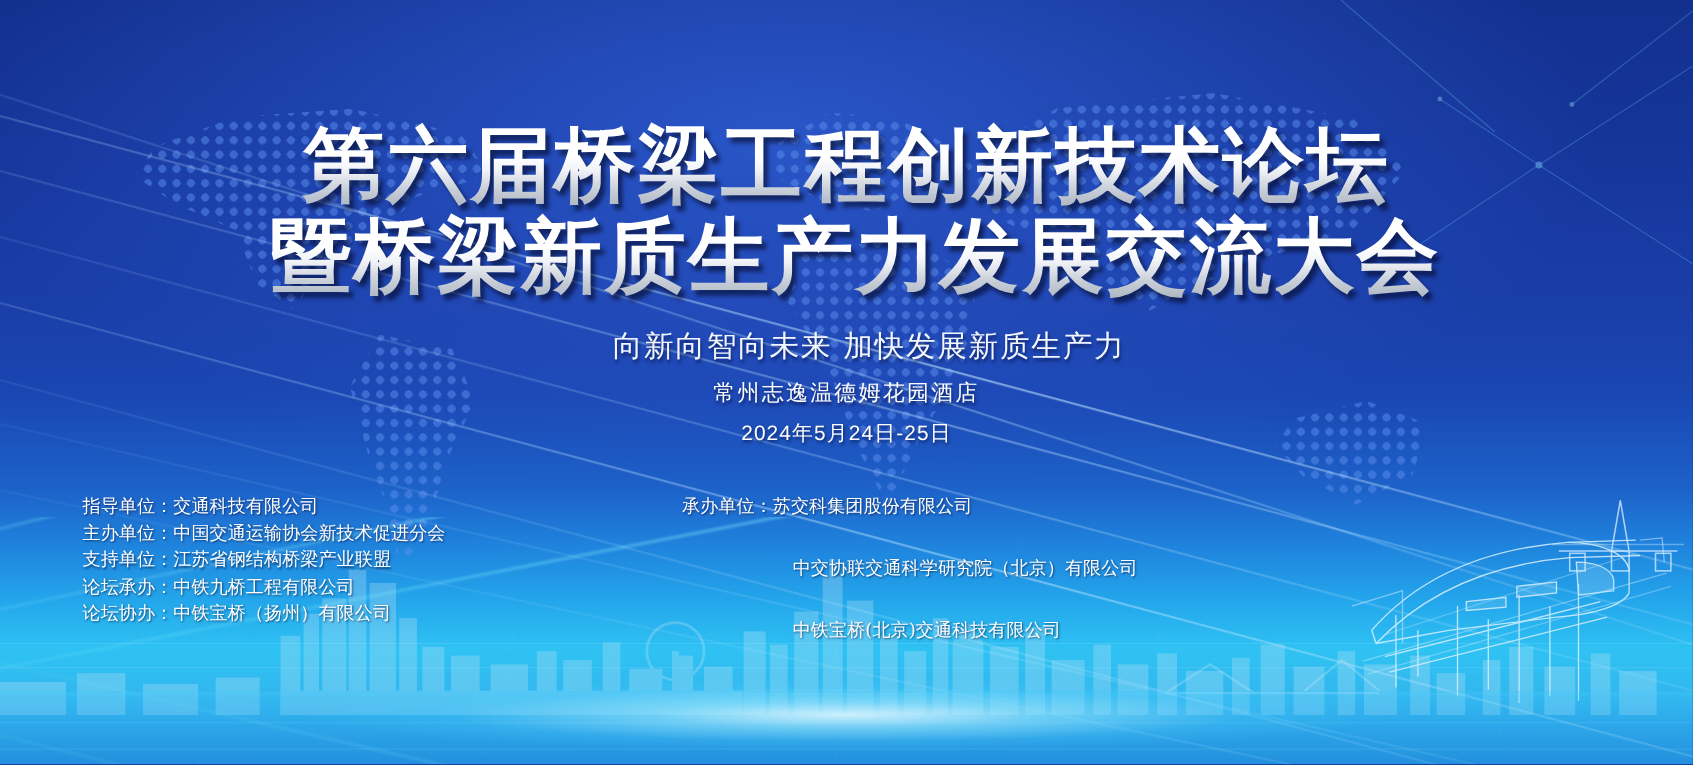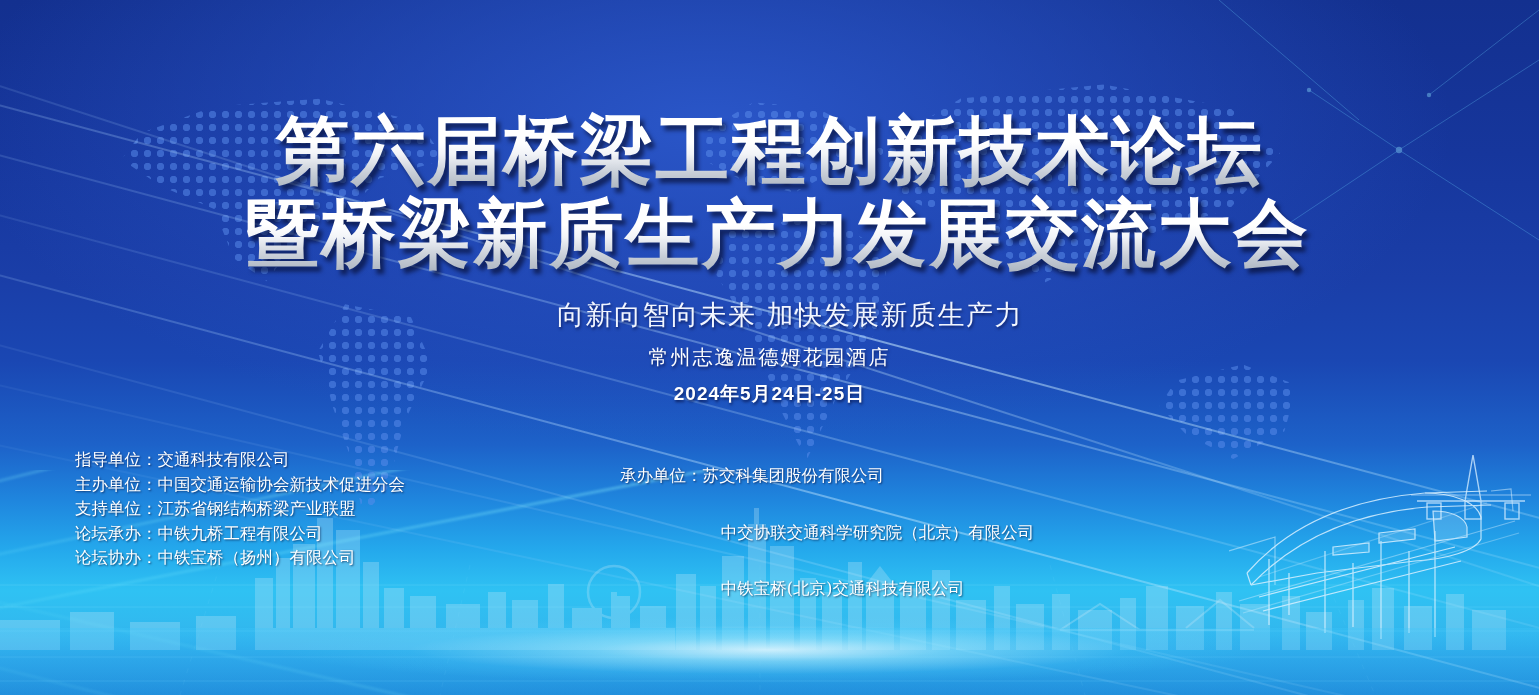--- a/index.html
+++ b/index.html
@@ -140,39 +140,39 @@
     font-size:20px;
     letter-spacing:2px;
     color:#ffffff;
     text-shadow:1px 2px 3px rgba(0,0,40,.6);
     white-space:nowrap;
   }
   .dates{
     position:absolute; left:0; right:0; top:381px;
     text-align:center;
     font-family:"Liberation Sans","DejaVu Sans",sans-serif;
-    font-weight:700;
+    font-weight:400;
     font-size:19px;
     letter-spacing:1px;
     color:#ffffff;
     text-shadow:1px 2px 3px rgba(0,0,40,.6);
     white-space:nowrap;
   }
 
   .orgcol{
     position:absolute;
     font-family:"DejaVu Serif","Liberation Serif",serif;
     font-size:16.5px;
     line-height:24.5px;
     color:#ffffff;
     text-shadow:1px 1px 2px rgba(0,0,40,.6);
     white-space:nowrap;
   }
   .orgcol.left{  left:75px;   top:448px; }
-  .orgcol.mid{   left:620px;  top:464px; }
+  .orgcol.mid{   left:620px;  top:448px; }
   .orgcol.right{ left:1155px; top:448px; }
 
   .orgrow{ display:block; }
   .orgrow .lbl{ display:inline; }
   .orgrow.cont-row{ padding-left:6.1em;margin-top:32px; }
 </style>
 </head>
 <body>
 
 <div id="banner">

